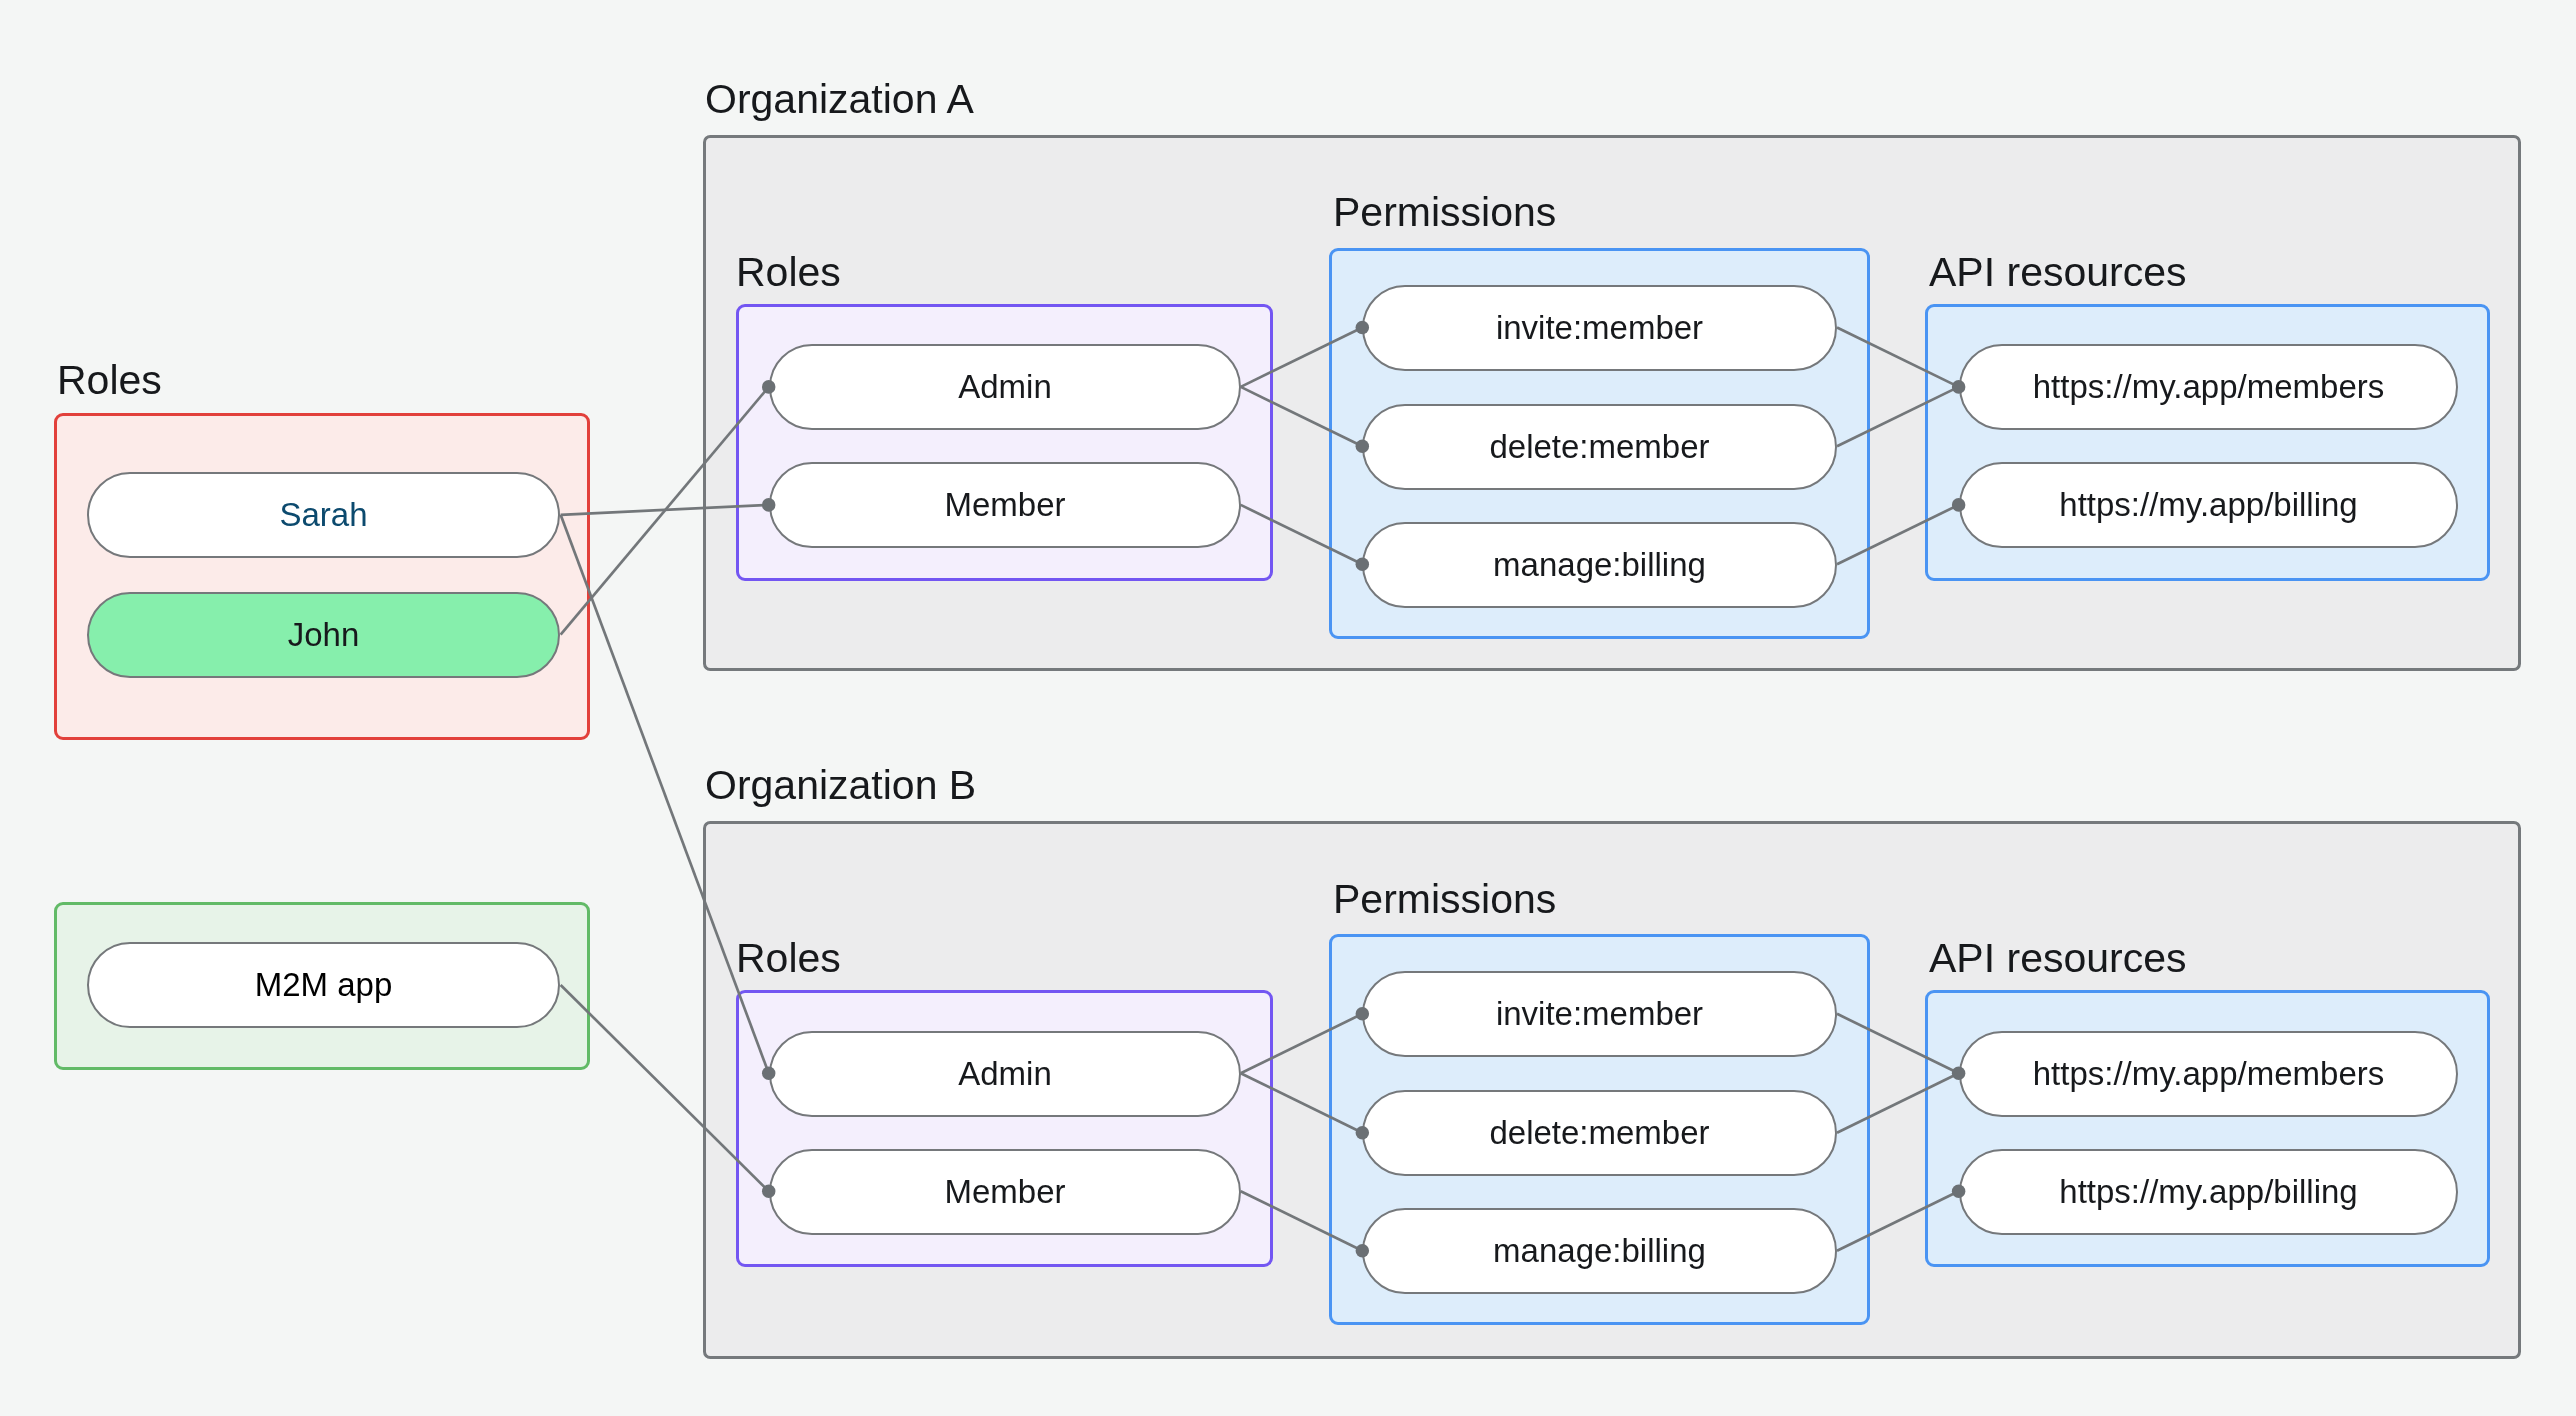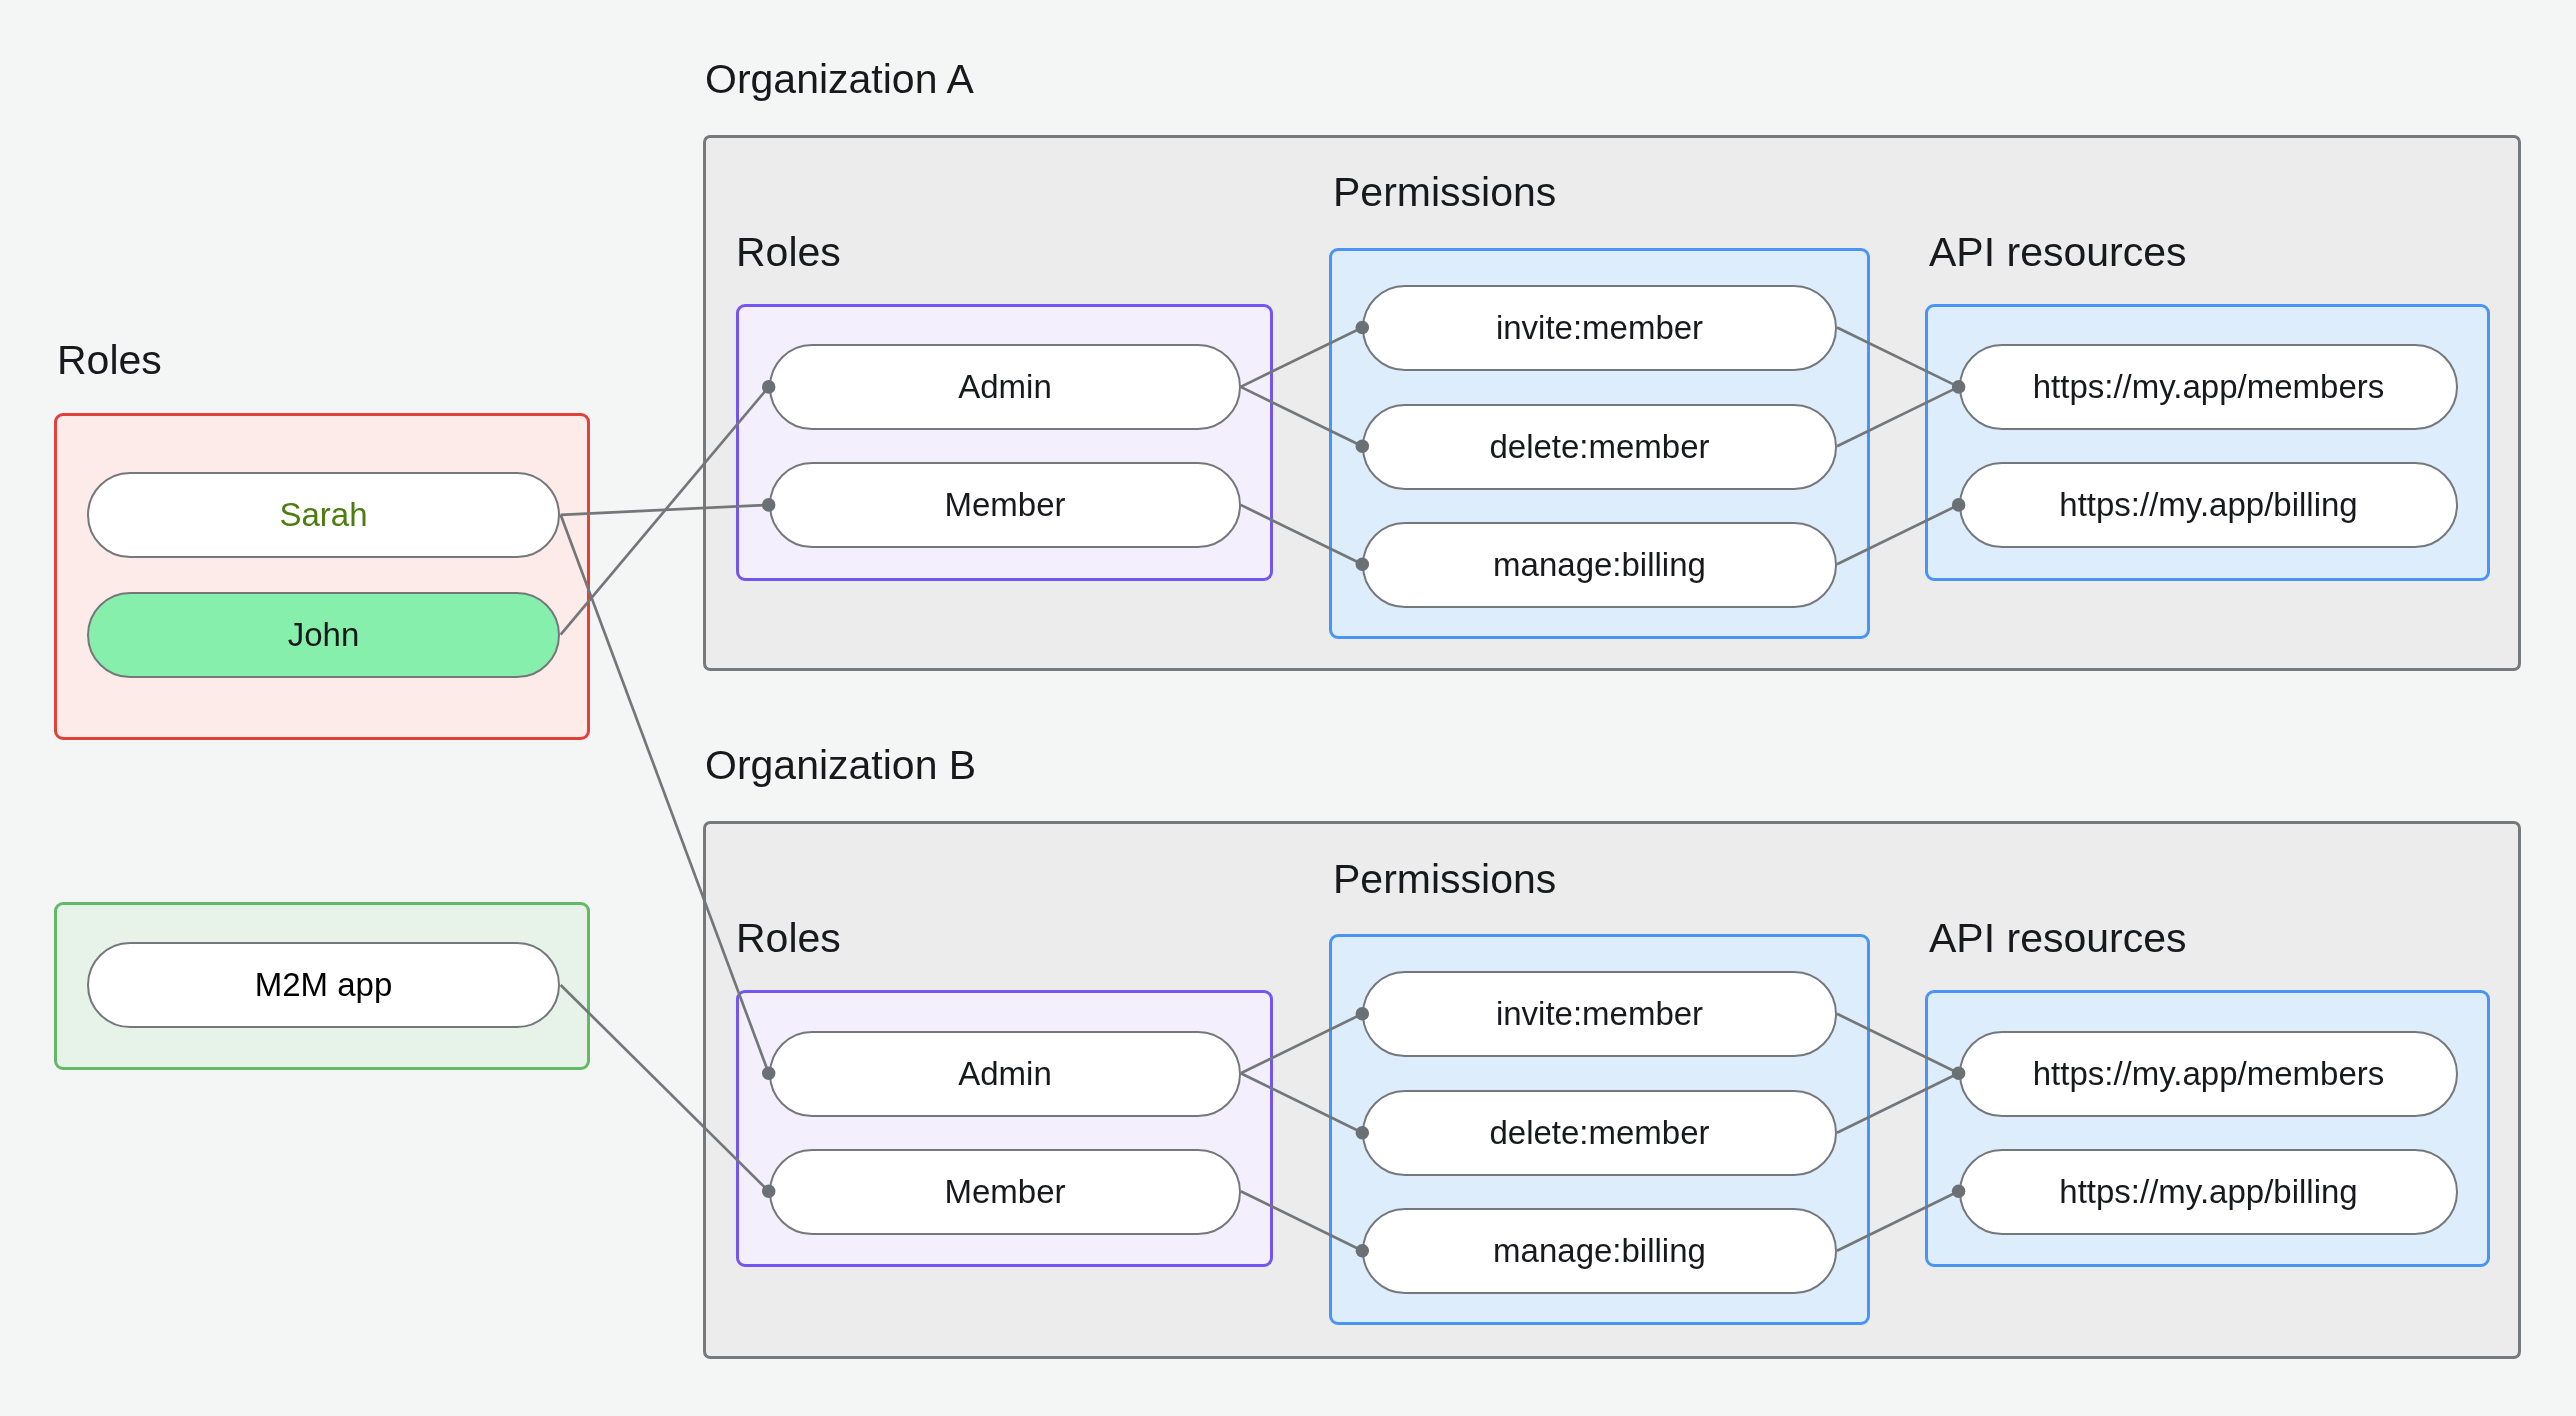--- a/index.html
+++ b/index.html
@@ -28,20 +28,21 @@
     z-index: 0;
   }
   .diagram-label {
     position: absolute;
     font-size: 41px;
     line-height: 1.15;
     color: #17191c;
     white-space: nowrap;
     z-index: 3;
     letter-spacing: 0px;
+    margin-top: 20px;
   }
   .node {
     position: absolute;
     box-sizing: border-box;
     background: #ffffff;
     border: 2.7px solid #75787b;
     border-radius: 900px;
     display: flex;
     align-items: center;
     justify-content: center;
@@ -93,21 +94,21 @@
     </svg>
     <div class="diagram-label" style="left: 57px; top: 337px;">Roles</div>
     <div class="diagram-label" style="left: 705px; top: 56px;">Organization A</div>
     <div class="diagram-label" style="left: 705px; top: 742px;">Organization B</div>
     <div class="diagram-label" style="left: 736px; top: 229px;">Roles</div>
     <div class="diagram-label" style="left: 1333px; top: 169px;">Permissions</div>
     <div class="diagram-label" style="left: 1929px; top: 229px;">API resources</div>
     <div class="diagram-label" style="left: 736px; top: 915px;">Roles</div>
     <div class="diagram-label" style="left: 1333px; top: 856px;">Permissions</div>
     <div class="diagram-label" style="left: 1929px; top: 915px;">API resources</div>
-    <div class="node" style="left: 87px; top: 472px; width: 473px; height: 86px; background: rgb(255, 255, 255); border-color: rgb(117, 120, 123); color: #4d7c0f;">Sarah</div>
+    <div class="node" style="left: 87px; top: 472px; width: 473px; height: 86px; background: rgb(255, 255, 255); border-color: rgb(117, 120, 123); color: #0c4a6e;">Sarah</div>
     <div class="node" style="left: 87px; top: 592px; width: 473px; height: 86px; background: #86efac; border-color: rgb(117, 120, 123); color: rgb(23, 25, 28);">John</div>
     <div class="node" style="left: 87px; top: 942px; width: 473px; height: 86px; background: rgb(255, 255, 255); border-color: rgb(117, 120, 123); color: #000000;">M2M app</div>
     <div class="node" style="left: 769px; top: 344px; width: 472px; height: 86px; background: rgb(255, 255, 255); border-color: rgb(117, 120, 123); color: rgb(23, 25, 28);">Admin</div>
     <div class="node" style="left: 769px; top: 462px; width: 472px; height: 86px; background: rgb(255, 255, 255); border-color: rgb(117, 120, 123); color: rgb(23, 25, 28);">Member</div>
     <div class="node" style="left: 1362px; top: 285px; width: 475px; height: 86px; background: rgb(255, 255, 255); border-color: rgb(117, 120, 123); color: rgb(23, 25, 28);">invite:member</div>
     <div class="node" style="left: 1362px; top: 404px; width: 475px; height: 86px; background: rgb(255, 255, 255); border-color: rgb(117, 120, 123); color: rgb(23, 25, 28);">delete:member</div>
     <div class="node" style="left: 1362px; top: 522px; width: 475px; height: 86px; background: rgb(255, 255, 255); border-color: rgb(117, 120, 123); color: rgb(23, 25, 28);">manage:billing</div>
     <div class="node" style="left: 1959px; top: 344px; width: 499px; height: 86px; background: rgb(255, 255, 255); border-color: rgb(117, 120, 123); color: rgb(23, 25, 28);">https://my.app/members</div>
     <div class="node" style="left: 1959px; top: 462px; width: 499px; height: 86px; background: rgb(255, 255, 255); border-color: rgb(117, 120, 123); color: rgb(23, 25, 28);">https://my.app/billing</div>
     <div class="node" style="left: 769px; top: 1031px; width: 472px; height: 86px; background: rgb(255, 255, 255); border-color: rgb(117, 120, 123); color: rgb(23, 25, 28);">Admin</div>

